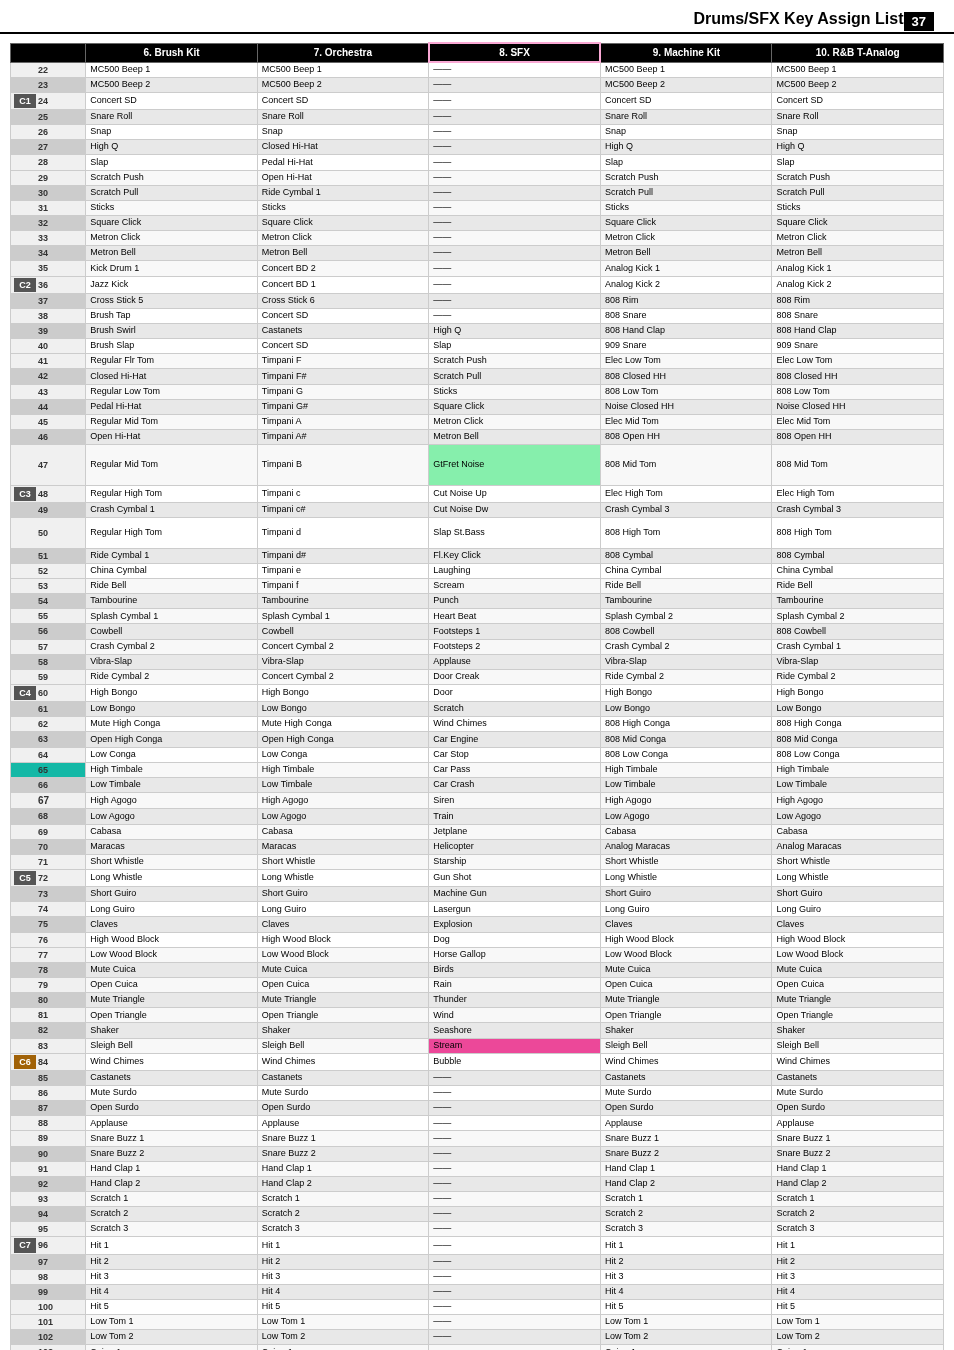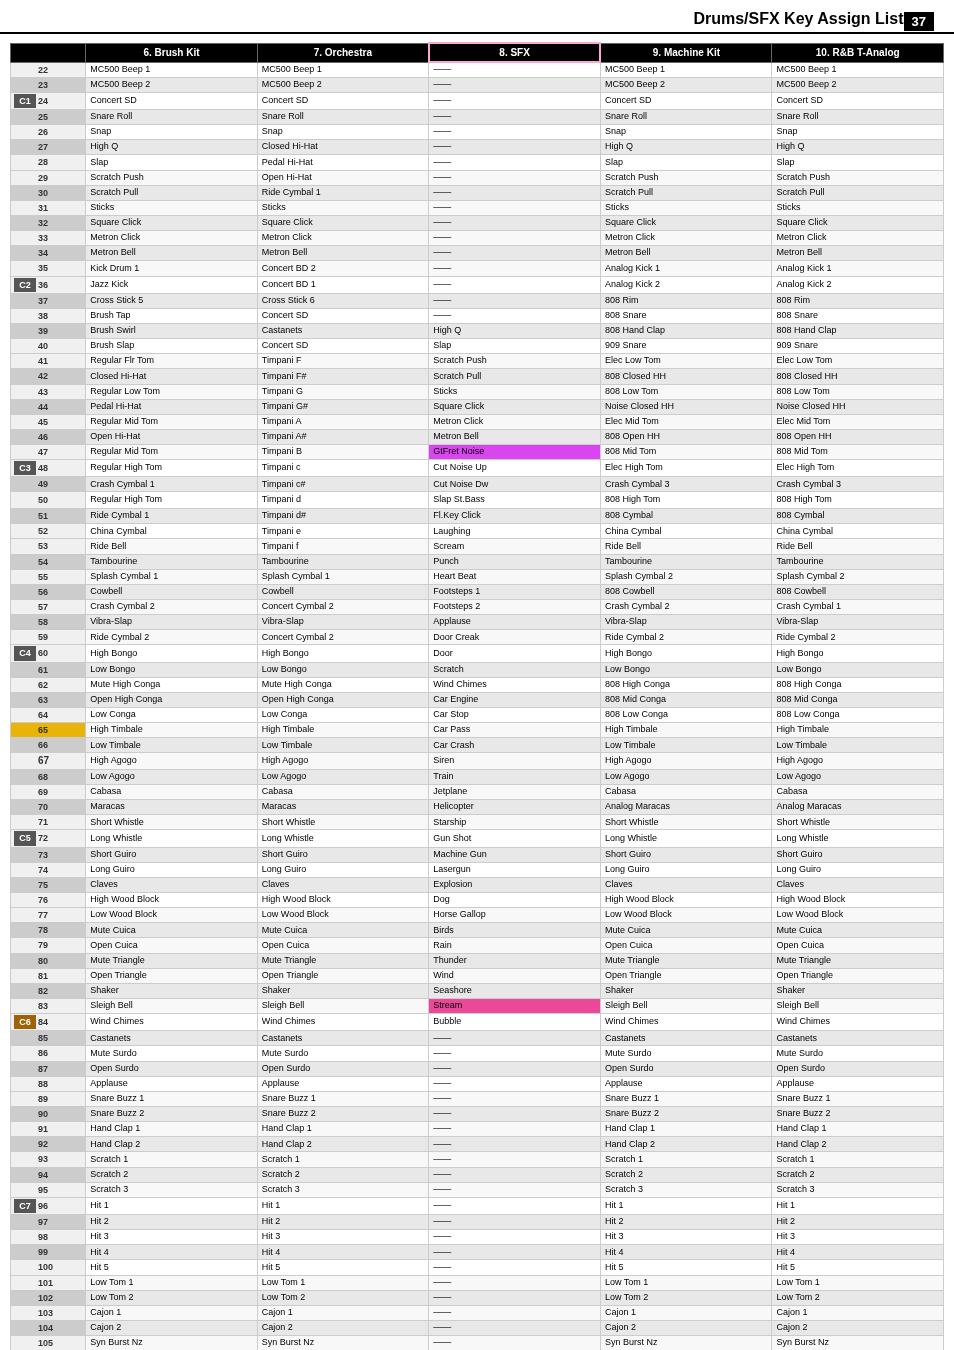--- a/index.html
+++ b/index.html
@@ -398,21 +398,21 @@
         </tr>
         <tr>
           <td style="width: 68px; padding: 1px 3px; border: 1px solid rgb(204, 204, 204); vertical-align: middle; background: rgb(240, 240, 240);">
             <div style="display: flex; align-items: center; gap: 2px;">
               <span style="min-width: 22px; display: inline-block;"></span>
               <span style="font-size: 9px; font-weight: bold; color: rgb(51, 51, 51);">47</span>
             </div>
           </td>
           <td style="width: 155px; padding: 1px 4px; border: 1px solid rgb(204, 204, 204); font-size: 9px; vertical-align: middle; line-height: 1.3; background: rgb(248, 248, 248);">Regular Mid Tom</td>
           <td style="width: 155px; padding: 1px 4px; border: 1px solid rgb(204, 204, 204); font-size: 9px; vertical-align: middle; line-height: 1.3; background: rgb(248, 248, 248);">Timpani B</td>
-          <td style="width: 155px; padding: 1px 4px; border: 1px solid rgb(204, 204, 204); font-size: 9px; vertical-align: middle; line-height: 1.3; background: #d946ef;">GtFret Noise</td>
+          <td style="width: 155px; padding: 14px 4px; border: 1px solid rgb(204, 204, 204); font-size: 9px; vertical-align: middle; line-height: 1.3; background: #86efac;">GtFret Noise</td>
           <td style="width: 155px; padding: 1px 4px; border: 1px solid rgb(204, 204, 204); font-size: 9px; vertical-align: middle; line-height: 1.3; background: rgb(248, 248, 248);">808 Mid Tom</td>
           <td style="width: 155px; padding: 1px 4px; border: 1px solid rgb(204, 204, 204); font-size: 9px; vertical-align: middle; line-height: 1.3; background: rgb(248, 248, 248);">808 Mid Tom</td>
         </tr>
         <tr>
           <td style="width: 68px; padding: 1px 3px; border: 1px solid rgb(204, 204, 204); vertical-align: middle; background: rgb(240, 240, 240);">
             <div style="display: flex; align-items: center; gap: 2px;">
               <span style="background: rgb(85, 85, 85); color: rgb(255, 255, 255); font-weight: bold; font-size: 9px; padding: 1px 3px; min-width: 22px; text-align: center; display: inline-block;">C3</span>
               <span style="font-size: 9px; font-weight: bold; color: rgb(51, 51, 51);">48</span>
             </div>
           </td>
@@ -437,21 +437,21 @@
         </tr>
         <tr>
           <td style="width: 68px; padding: 1px 3px; border: 1px solid rgb(204, 204, 204); vertical-align: middle; background: rgb(240, 240, 240);">
             <div style="display: flex; align-items: center; gap: 2px; text-align: right;">
               <span style="min-width: 22px; display: inline-block;"></span>
               <span style="font-size: 9px; font-weight: bold; color: rgb(51, 51, 51);">50</span>
             </div>
           </td>
           <td style="width: 155px; padding: 1px 4px; border: 1px solid rgb(204, 204, 204); font-size: 9px; vertical-align: middle; line-height: 1.3; background: rgb(255, 255, 255);">Regular High Tom</td>
           <td style="width: 155px; padding: 1px 4px; border: 1px solid rgb(204, 204, 204); font-size: 9px; vertical-align: middle; line-height: 1.3; background: rgb(255, 255, 255);">Timpani d</td>
-          <td style="width: 155px; padding: 2px 4px; border: 1px solid rgb(204, 204, 204); font-size: 9px; vertical-align: middle; line-height: 1.3; background: rgb(255, 255, 255);">Slap St.Bass</td>
+          <td style="width: 155px; padding: 9px 4px; border: 1px solid rgb(204, 204, 204); font-size: 9px; vertical-align: middle; line-height: 1.3; background: rgb(255, 255, 255);">Slap St.Bass</td>
           <td style="width: 155px; padding: 1px 4px; border: 1px solid rgb(204, 204, 204); font-size: 9px; vertical-align: middle; line-height: 1.3; background: rgb(255, 255, 255);">808 High Tom</td>
           <td style="width: 155px; padding: 1px 4px; border: 1px solid rgb(204, 204, 204); font-size: 9px; vertical-align: middle; line-height: 1.3; background: rgb(255, 255, 255);">808 High Tom</td>
         </tr>
         <tr>
           <td style="width: 68px; padding: 1px 3px; border: 1px solid rgb(204, 204, 204); vertical-align: middle; background: rgb(204, 204, 204);">
             <div style="display: flex; align-items: center; gap: 2px;">
               <span style="min-width: 22px; display: inline-block;"></span>
               <span style="font-size: 9px; font-weight: bold; color: rgb(51, 51, 51);">51</span>
             </div>
           </td>
@@ -624,21 +624,21 @@
               <span style="font-size: 9px; font-weight: bold; color: rgb(51, 51, 51);">64</span>
             </div>
           </td>
           <td style="width: 155px; padding: 1px 4px; border: 1px solid rgb(204, 204, 204); font-size: 9px; vertical-align: middle; line-height: 1.3; background: rgb(255, 255, 255);">Low Conga</td>
           <td style="width: 155px; padding: 1px 4px; border: 1px solid rgb(204, 204, 204); font-size: 9px; vertical-align: middle; line-height: 1.3; background: rgb(255, 255, 255);">Low Conga</td>
           <td style="width: 155px; padding: 1px 4px; border: 1px solid rgb(204, 204, 204); font-size: 9px; vertical-align: middle; line-height: 1.3; background: rgb(255, 255, 255);">Car Stop</td>
           <td style="width: 155px; padding: 1px 4px; border: 1px solid rgb(204, 204, 204); font-size: 9px; vertical-align: middle; line-height: 1.3; background: rgb(255, 255, 255);">808 Low Conga</td>
           <td style="width: 155px; padding: 1px 4px; border: 1px solid rgb(204, 204, 204); font-size: 9px; vertical-align: middle; line-height: 1.3; background: rgb(255, 255, 255);">808 Low Conga</td>
         </tr>
         <tr>
-          <td style="width: 68px; padding: 1px 3px; border: 1px solid rgb(204, 204, 204); vertical-align: middle; background: #eab308;">
+          <td style="width: 68px; padding: 1px 3px; border: 1px solid rgb(204, 204, 204); vertical-align: middle; background: #14b8a6;">
             <div style="display: flex; align-items: center; gap: 2px;">
               <span style="min-width: 22px; display: inline-block;"></span>
               <span style="font-size: 9px; font-weight: bold; color: rgb(51, 51, 51);">65</span>
             </div>
           </td>
           <td style="width: 155px; padding: 1px 4px; border: 1px solid rgb(204, 204, 204); font-size: 9px; vertical-align: middle; line-height: 1.3; background: rgb(248, 248, 248);">High Timbale</td>
           <td style="width: 155px; padding: 1px 4px; border: 1px solid rgb(204, 204, 204); font-size: 9px; vertical-align: middle; line-height: 1.3; background: rgb(248, 248, 248);">High Timbale</td>
           <td style="width: 155px; padding: 1px 4px; border: 1px solid rgb(204, 204, 204); font-size: 9px; vertical-align: middle; line-height: 1.3; background: rgb(248, 248, 248);">Car Pass</td>
           <td style="width: 155px; padding: 1px 4px; border: 1px solid rgb(204, 204, 204); font-size: 9px; vertical-align: middle; line-height: 1.3; background: rgb(248, 248, 248);">High Timbale</td>
           <td style="width: 155px; padding: 1px 4px; border: 1px solid rgb(204, 204, 204); font-size: 9px; vertical-align: middle; line-height: 1.3; background: rgb(248, 248, 248);">High Timbale</td>

